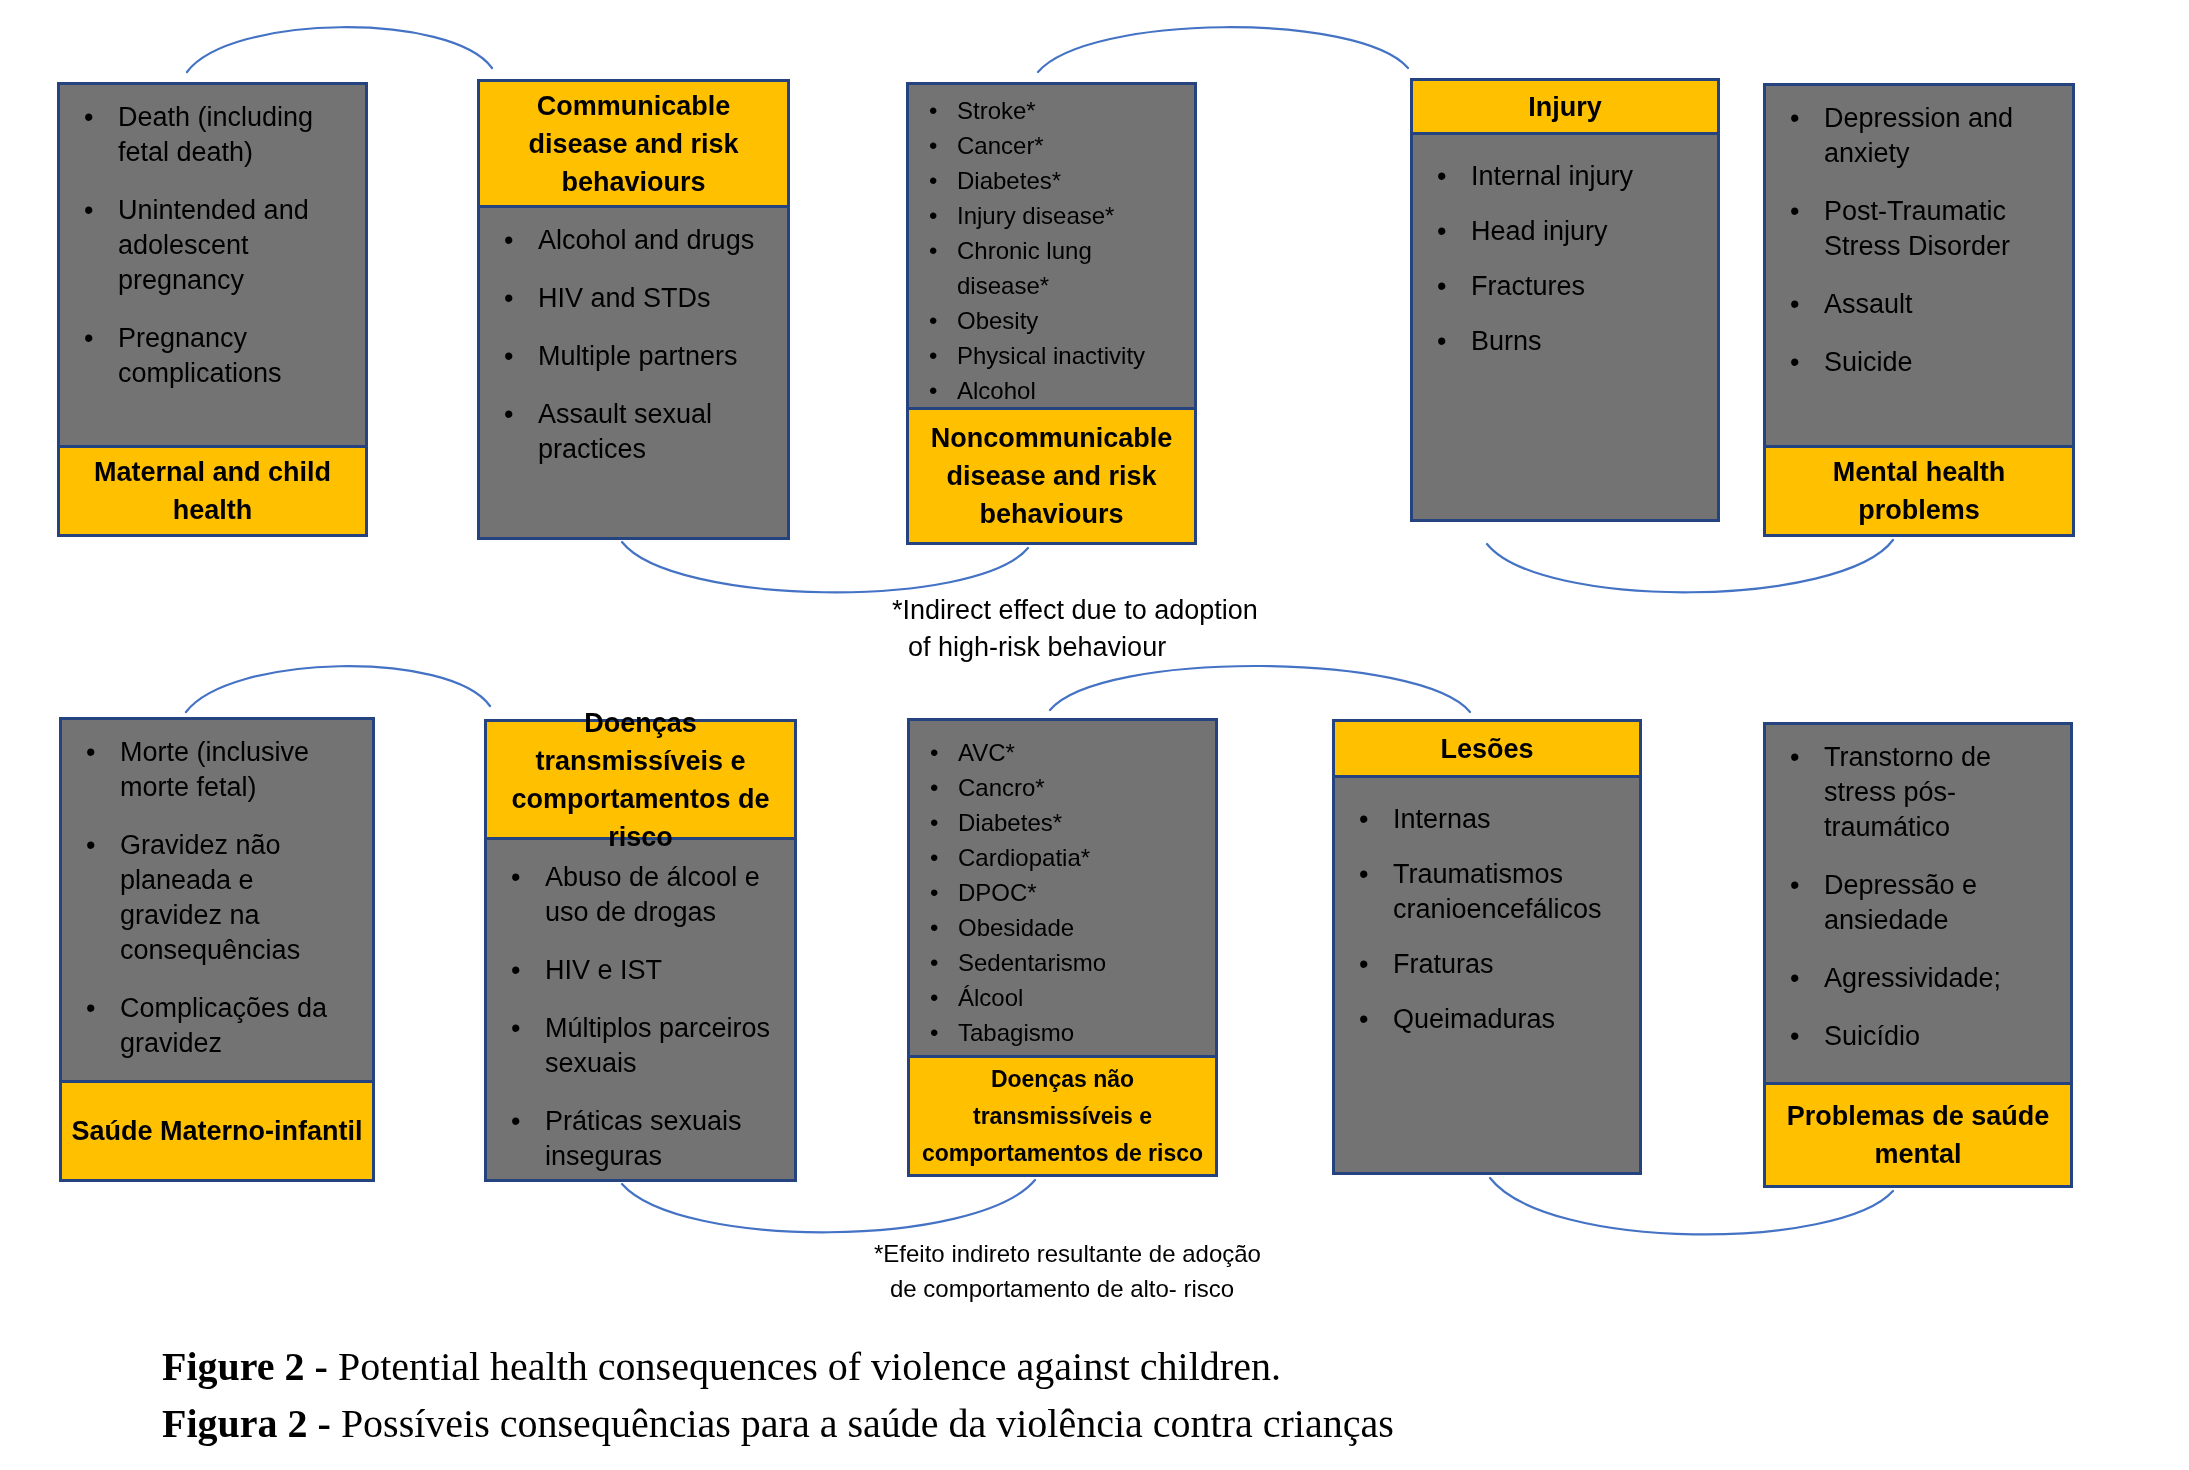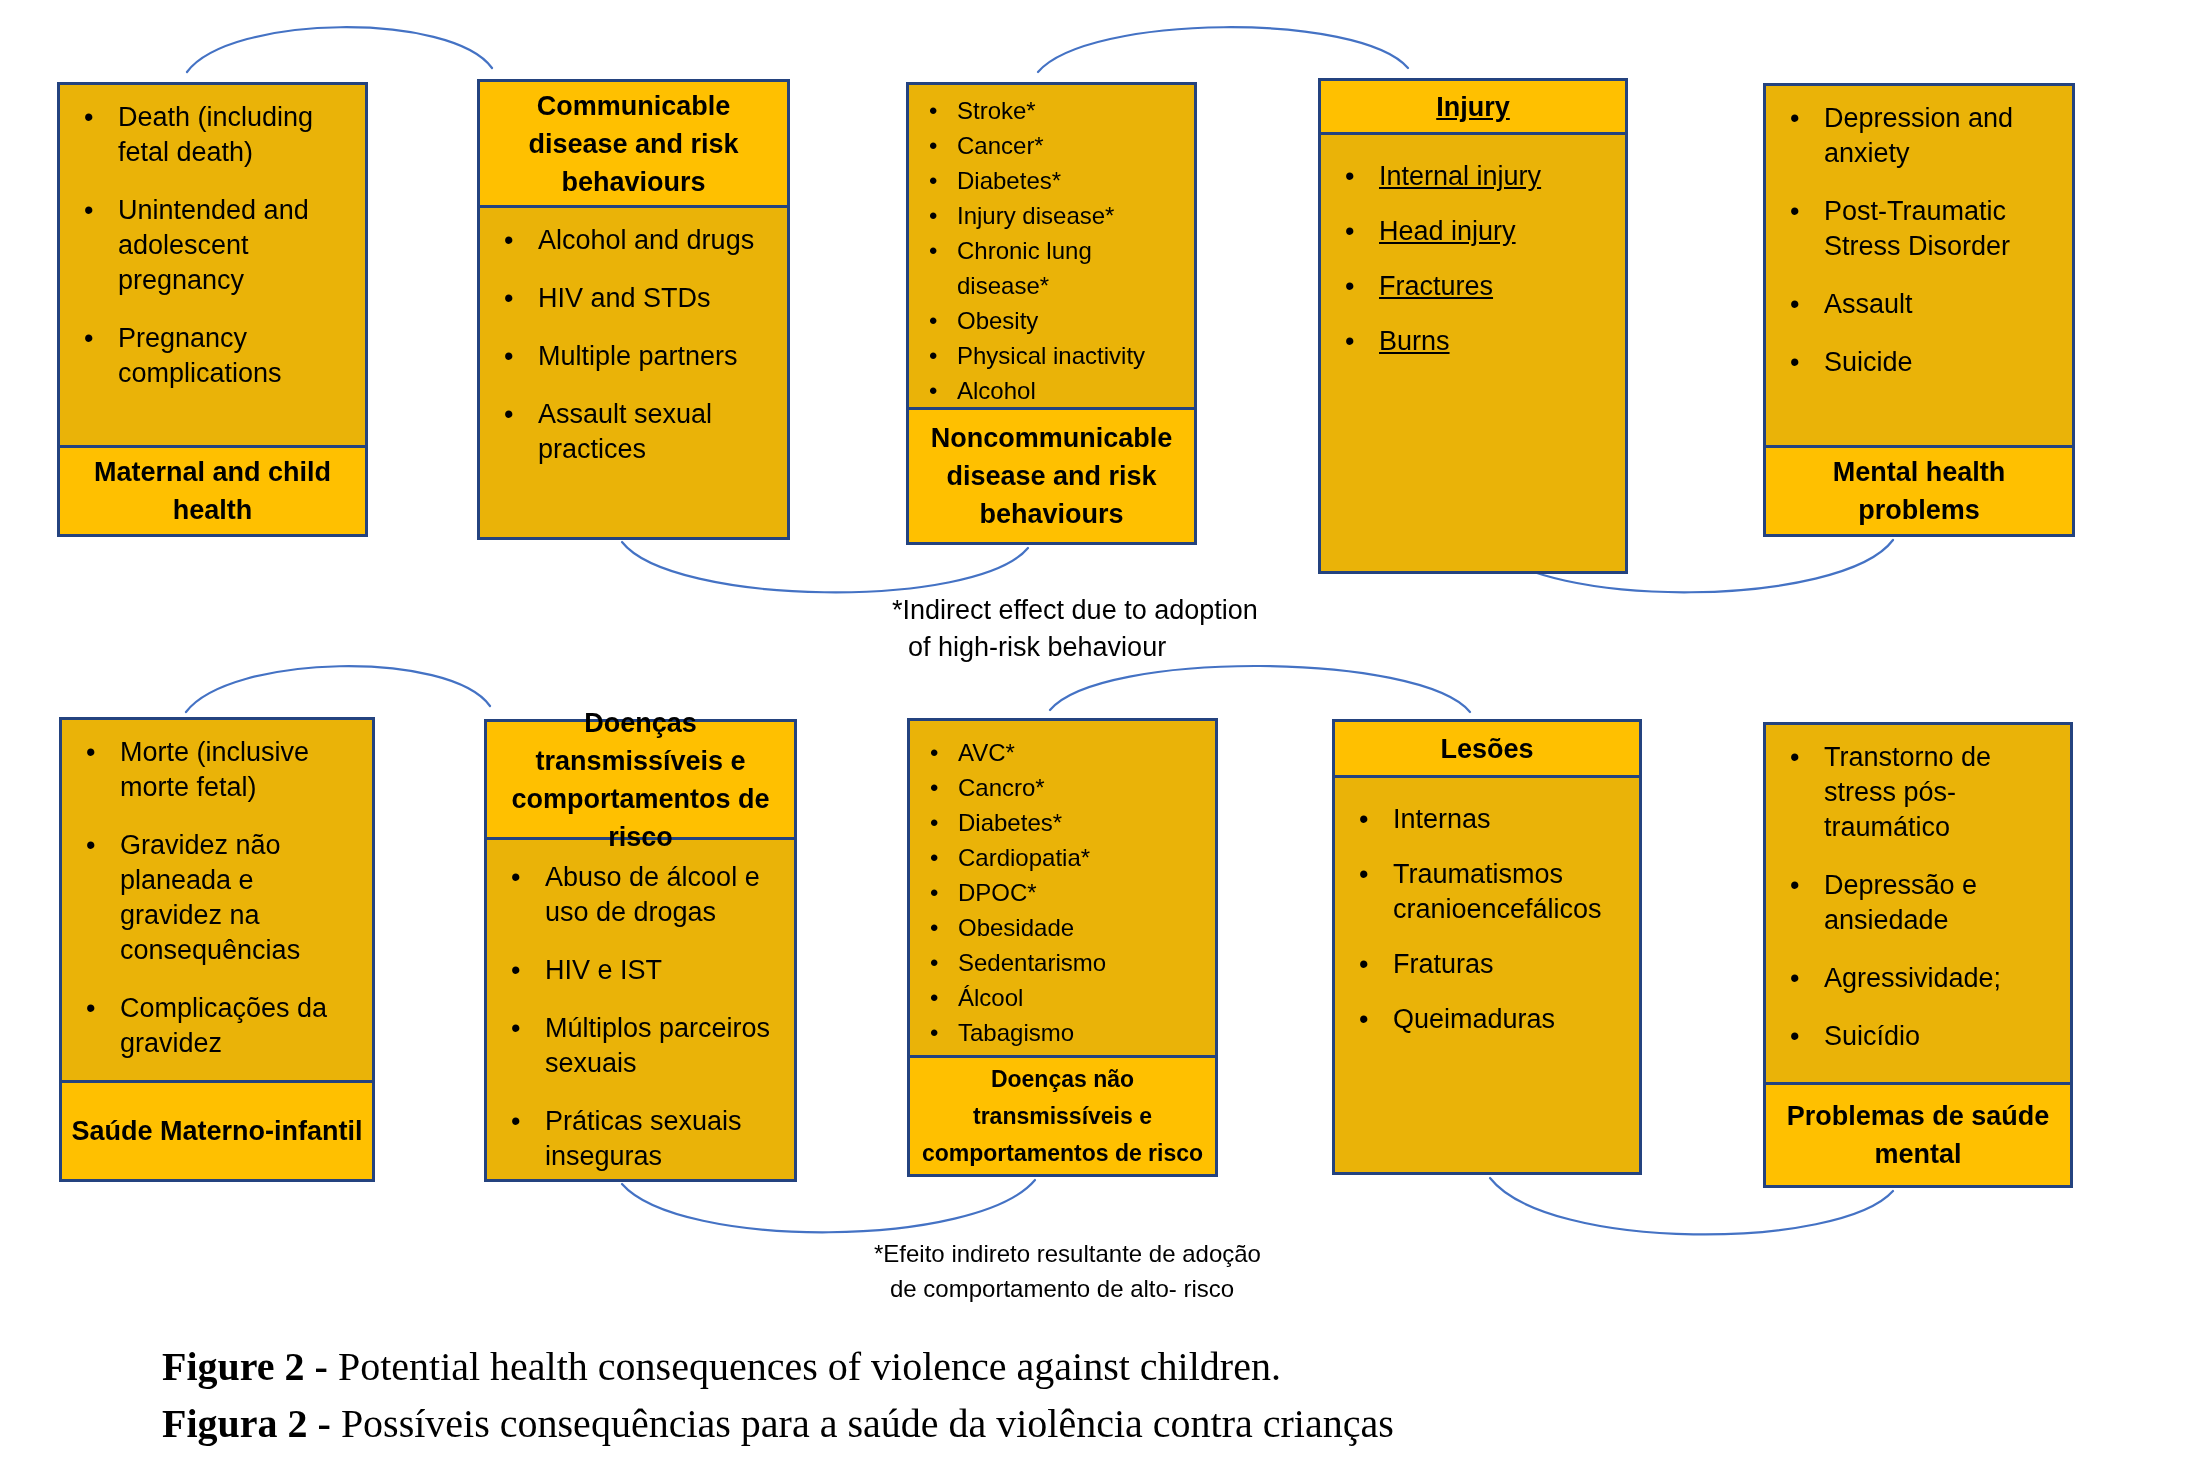--- a/index.html
+++ b/index.html
@@ -15,21 +15,21 @@
     background:#ffffff;
     font-family:"Liberation Sans", sans-serif;
     color:var(--text);
     overflow:hidden;
   }
   #arcs{position:absolute;left:0;top:0;width:2189px;height:1470px;}
   #arcs path{fill:none;stroke:var(--arc-blue);stroke-width:2.2;stroke-linecap:round;}
 
   .box{
     position:absolute;
-    background:#eab308;
+    background:#737373;
     border:3px solid var(--border-blue);
     box-sizing:border-box;
     display:flex;
     flex-direction:column;
   }
   .label{
     background:var(--orange);
     font-weight:bold;
     font-size:27px;
     line-height:38px;
@@ -75,21 +75,21 @@
   .body.dense li::before{left:20px;}
 
   
   #b1{left:57px;top:82px;width:311px;height:455px;}
   #b1 .label{height:89px;}
   #b2{left:477px;top:79px;width:313px;height:461px;}
   #b2 .label{height:126px;}
   #b2 .body{}
   #b3{left:906px;top:82px;width:291px;height:463px;}
   #b3 .label{height:135px;}
-  #b4{left:1318px;top:78px;width:310px;height:496px;text-decoration:underline;}
+  #b4{left:1410px;top:78px;width:310px;height:444px;}
   #b4 .label{height:54px;}
   #b4 .body{padding-top:24px;}
   #b4 .body li{margin-bottom:20px;}
   #b5{left:1763px;top:83px;width:312px;height:454px;}
   #b5 .label{height:89px;}
 
   
   #b6{left:59px;top:717px;width:316px;height:465px;}
   #b6 .label{height:99px;}
   #b7{left:484px;top:719px;width:313px;height:463px;}

